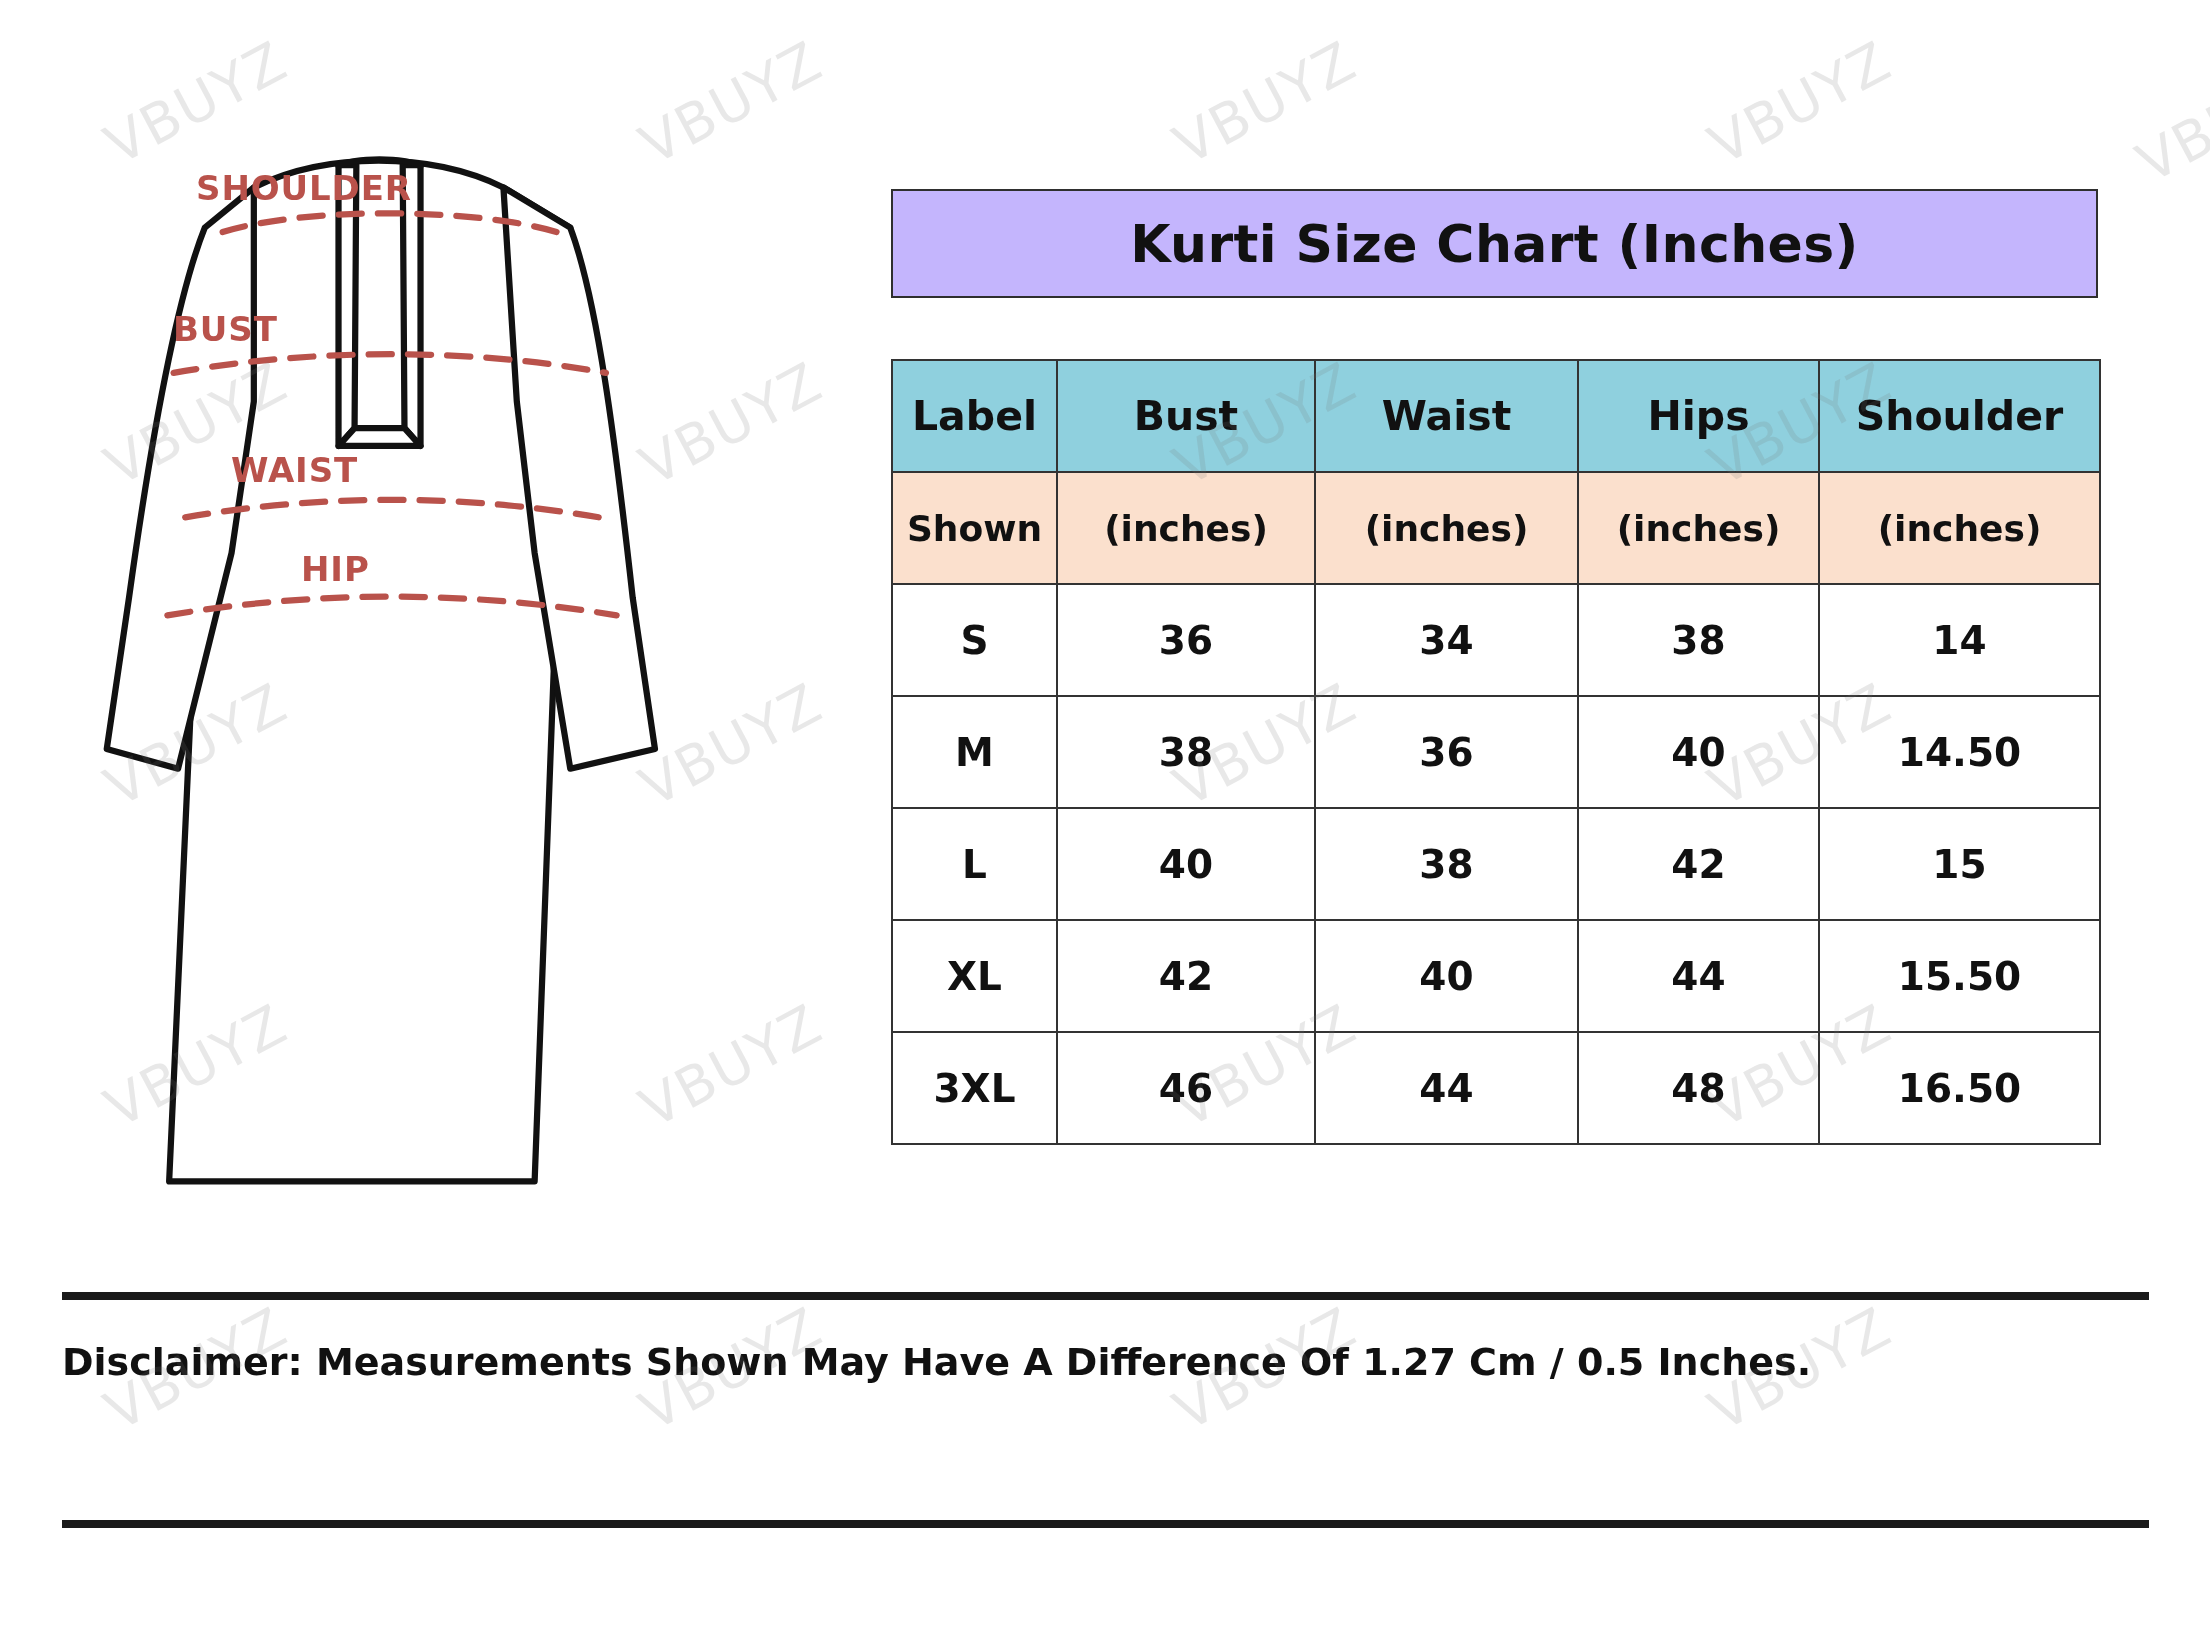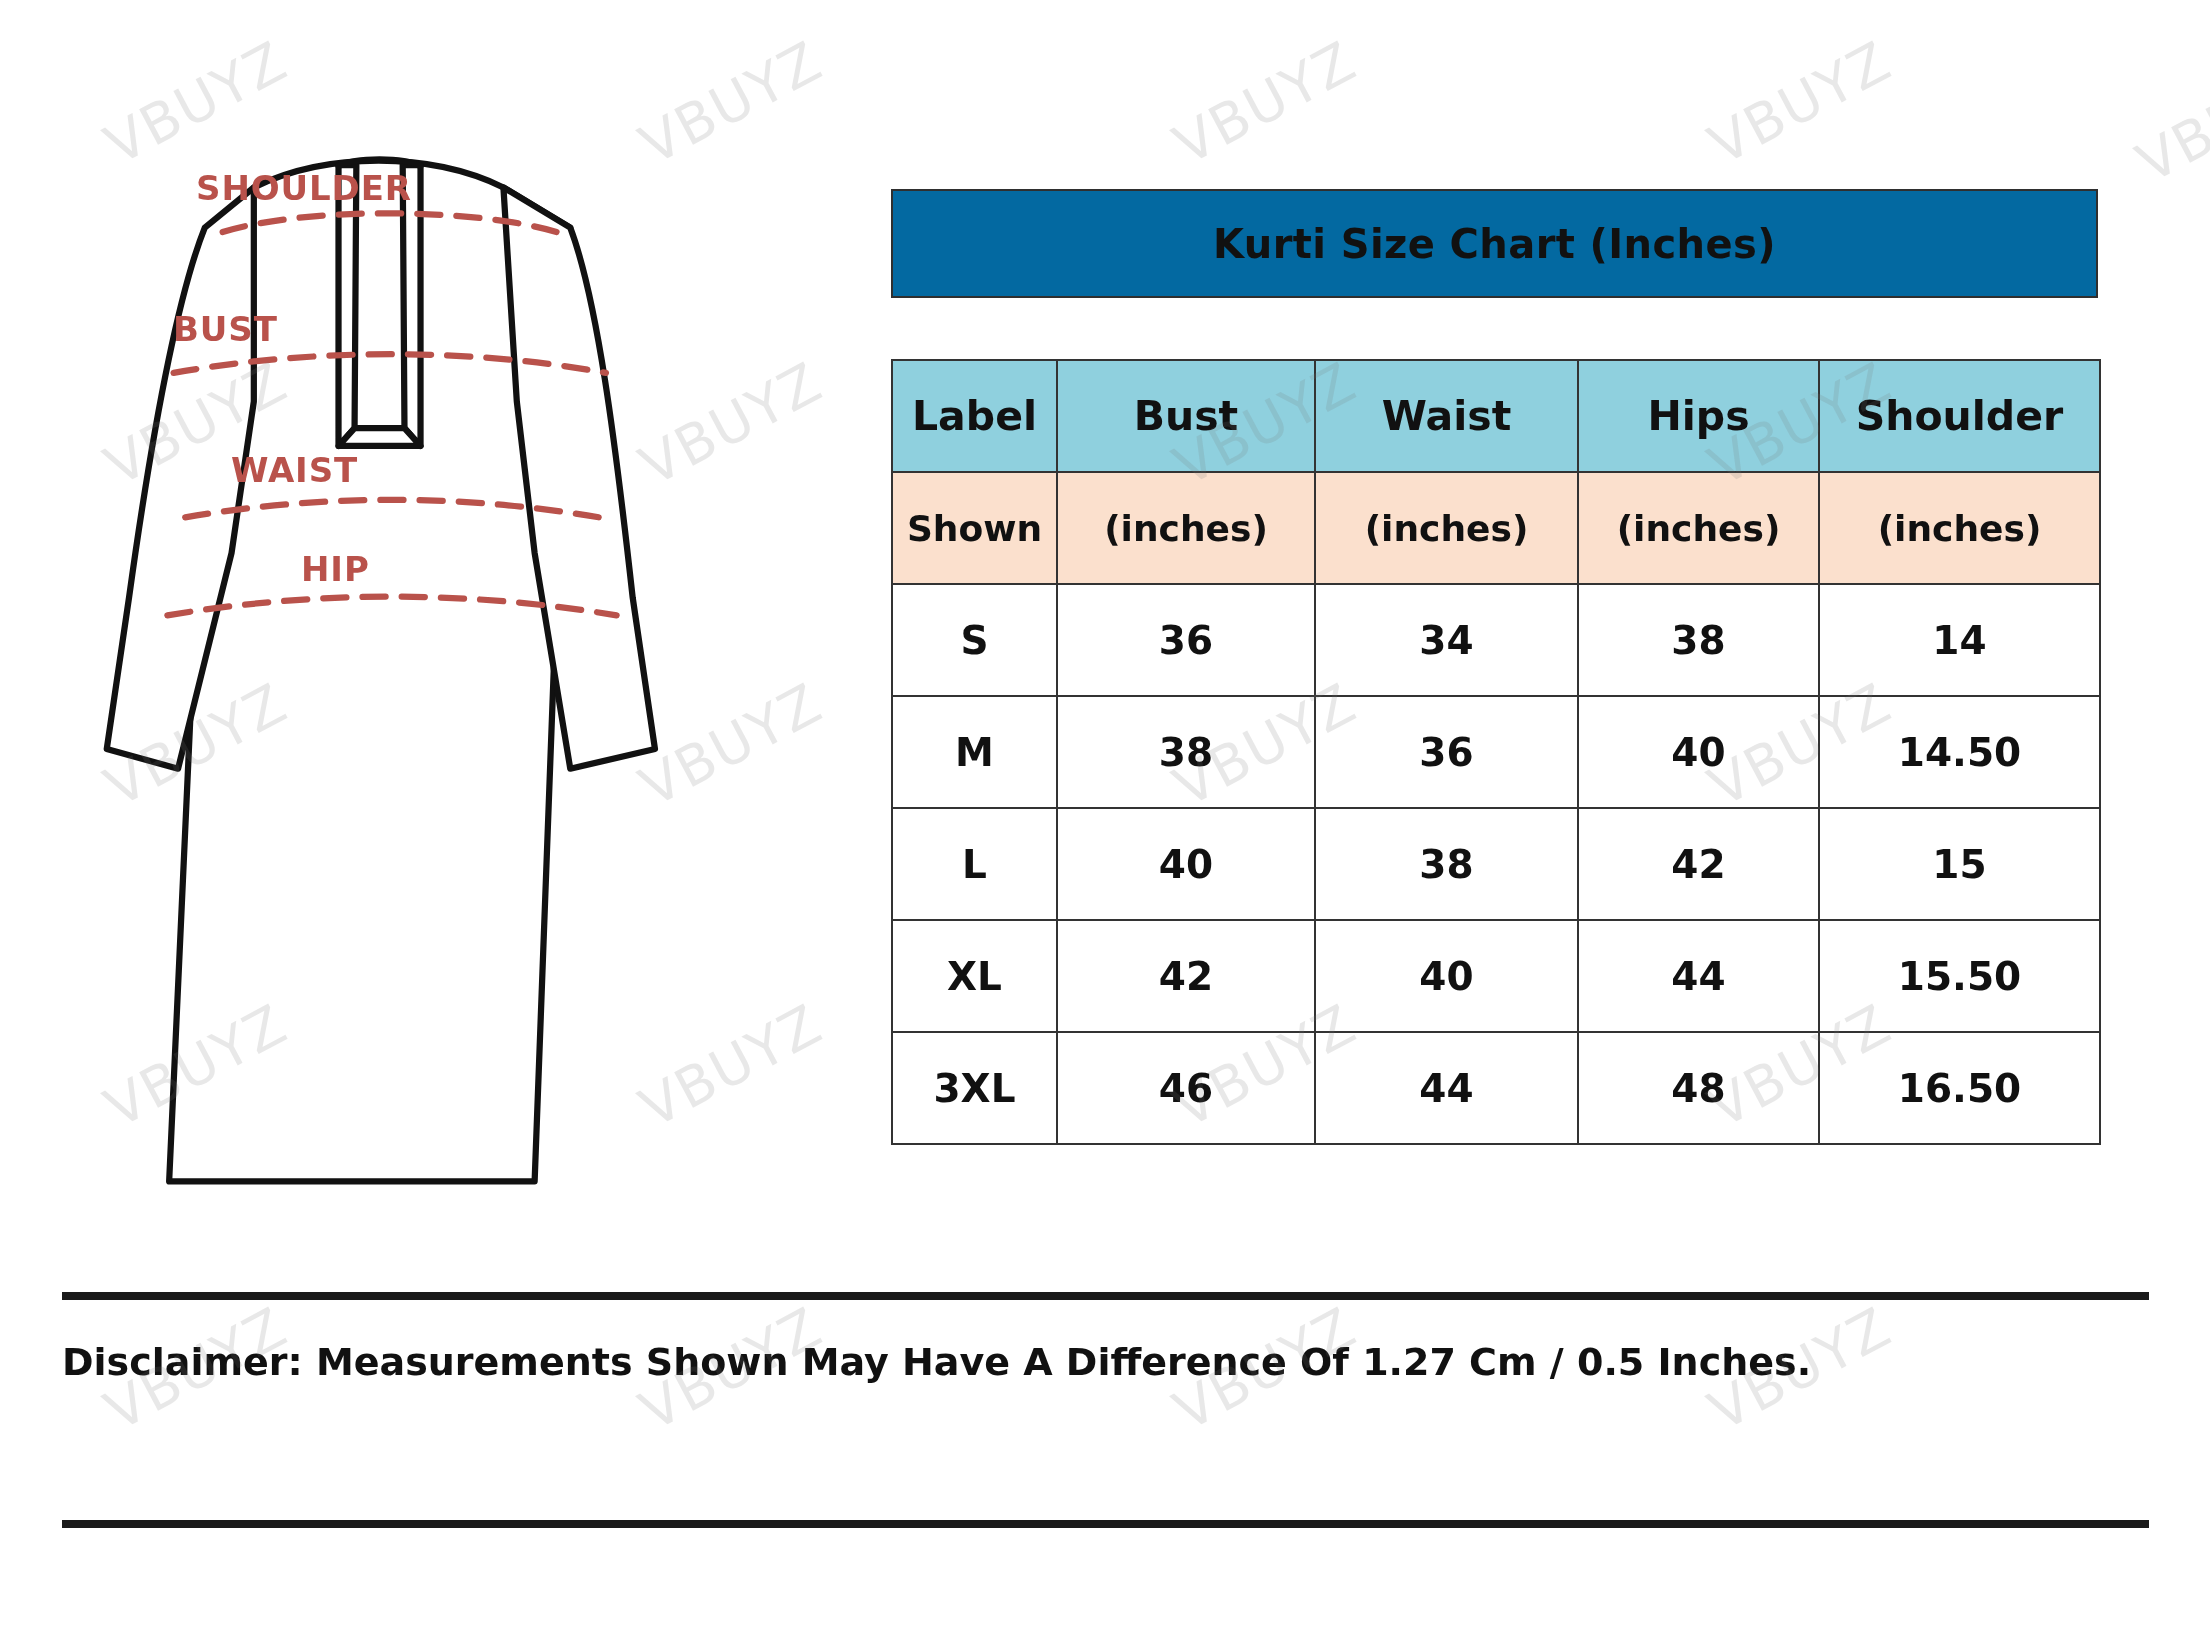--- a/index.html
+++ b/index.html
@@ -55,27 +55,27 @@
 
   
   #chart-area {
     position: absolute;
     left: 891px;
     top: 189px;
     width: 1207px;
     z-index: 2;
   }
   #chart-title {
-    background: #0369a1;
+    background: #c4b5fd;
     border: 2.7px solid #2f2f2f;
     height: 105px;
     display: flex;
     align-items: center;
     justify-content: center;
-    font-size: 40px;
+    font-size: 52px;
     font-weight: 700;
     color: #111;
     letter-spacing: 0.4px;
   }
   table {
     margin-top: 61px;
     border-collapse: collapse;
     width: 100%;
     table-layout: fixed;
   }

